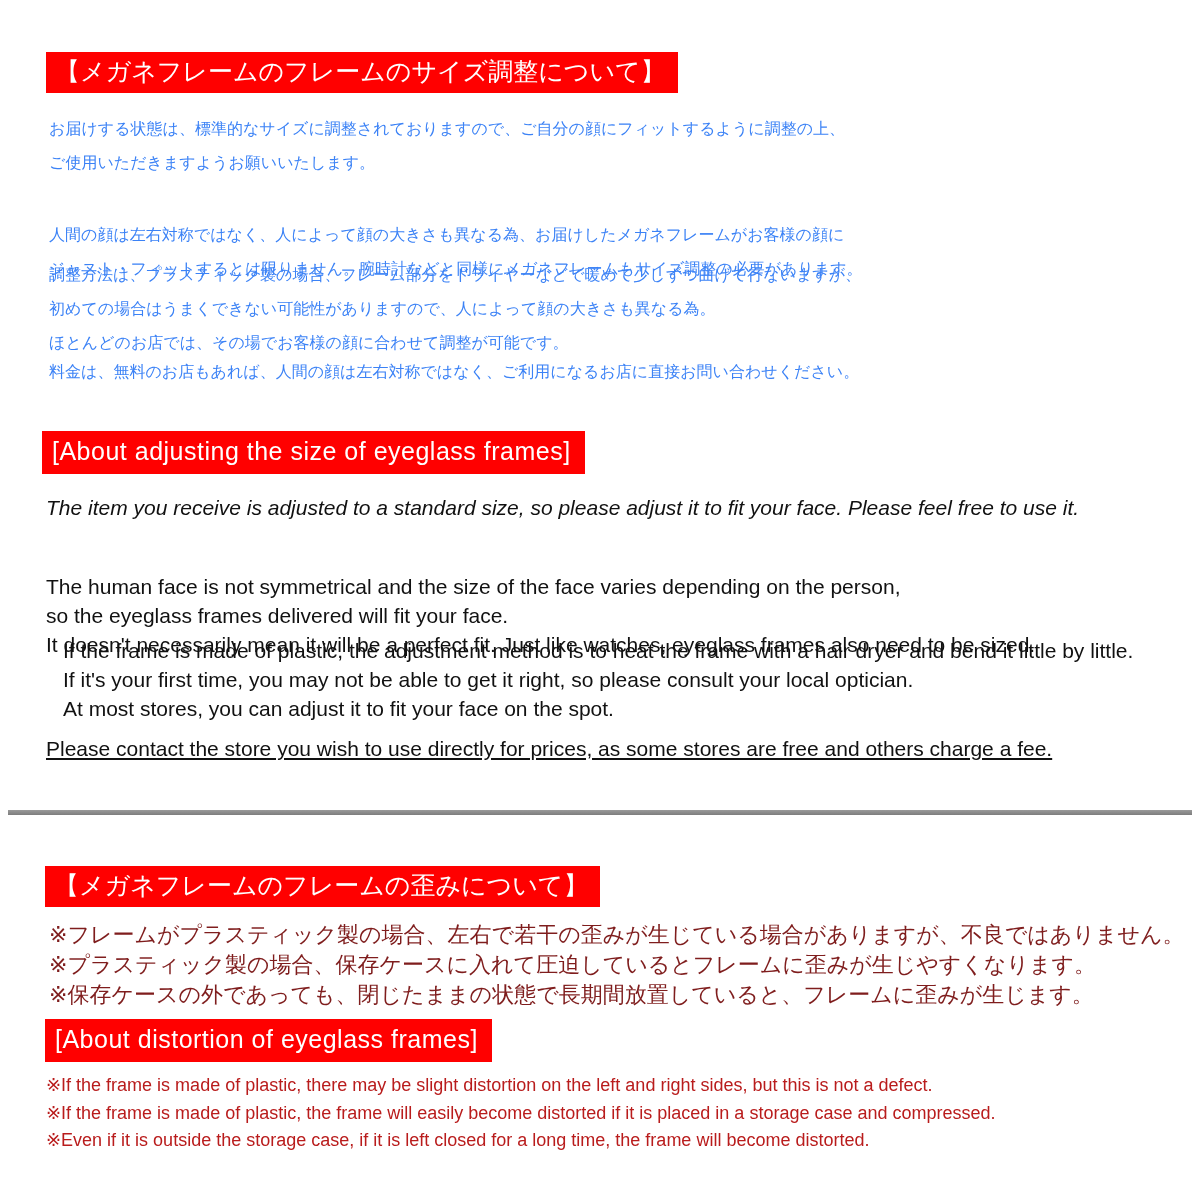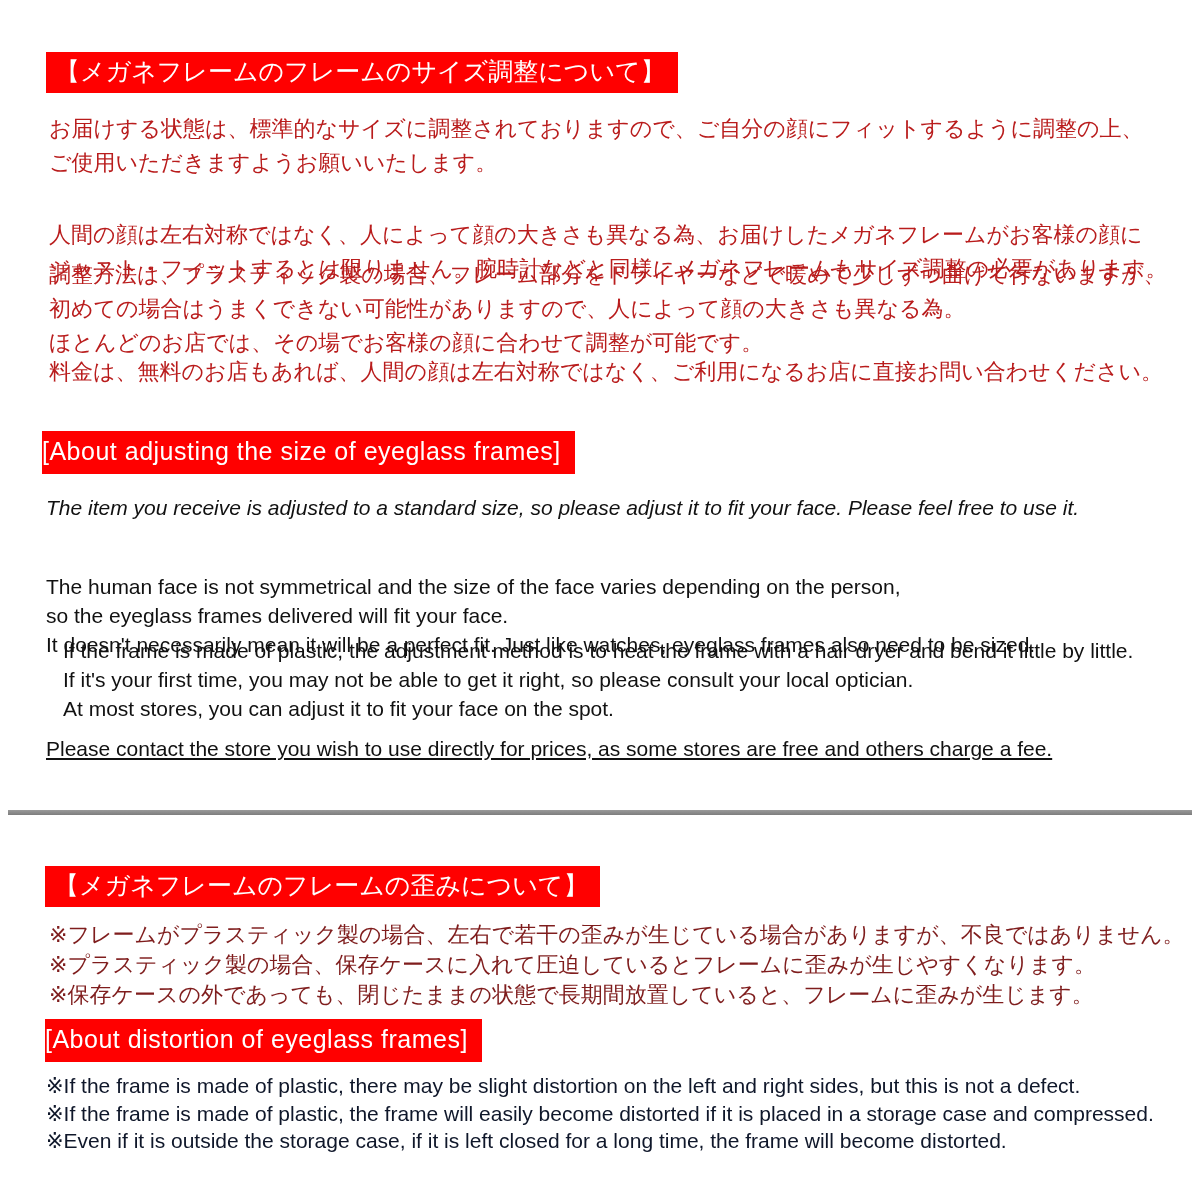--- a/index.html
+++ b/index.html
@@ -15,49 +15,49 @@
 
   .red-bar {
     position: absolute;
     display: inline-block;
     background: #ff0000;
     color: #ffffff;
     font-weight: 500;
     white-space: nowrap;
   }
   .red-bar.ja { font-size: 25px; line-height: 1.2; padding: 4px 12px 7px 9px; }
-  .red-bar.en { font-size: 25px; line-height: 1.2; padding: 5px 14px 8px 0; letter-spacing: 0.5px; }
+  .red-bar.en { font-size: 25px; line-height: 1.2; padding: 5px 14px 8px 10px; letter-spacing: 0.5px; }
 
   .ja-para {
     position: absolute;
-    font-size: 22px;
+    font-size: 16px;
     line-height: 34px;
     white-space: pre-line;
-    color: #b91c1c;
+    color: #3b82f6;
   }
   .en-para {
     position: absolute;
     font-size: 21px;
     line-height: 29px;
     white-space: pre-line;
     color: #111111;
   }
   .ja-notes {
     position: absolute;
     font-size: 22px;
     line-height: 30px;
     white-space: pre-line;
     color: #7f1d1d;
   }
   .en-notes {
     position: absolute;
-    font-size: 21px;
+    font-size: 18px;
     line-height: 27.5px;
     white-space: pre-line;
-    color: #0f172a;
+    color: #b91c1c;
   }
 
   .divider {
     position: absolute;
     left: 8px; top: 810px;
     width: 1184px; height: 5px;
     background: linear-gradient(#9a9a9a, #7d7d7d);
   }
 
   

